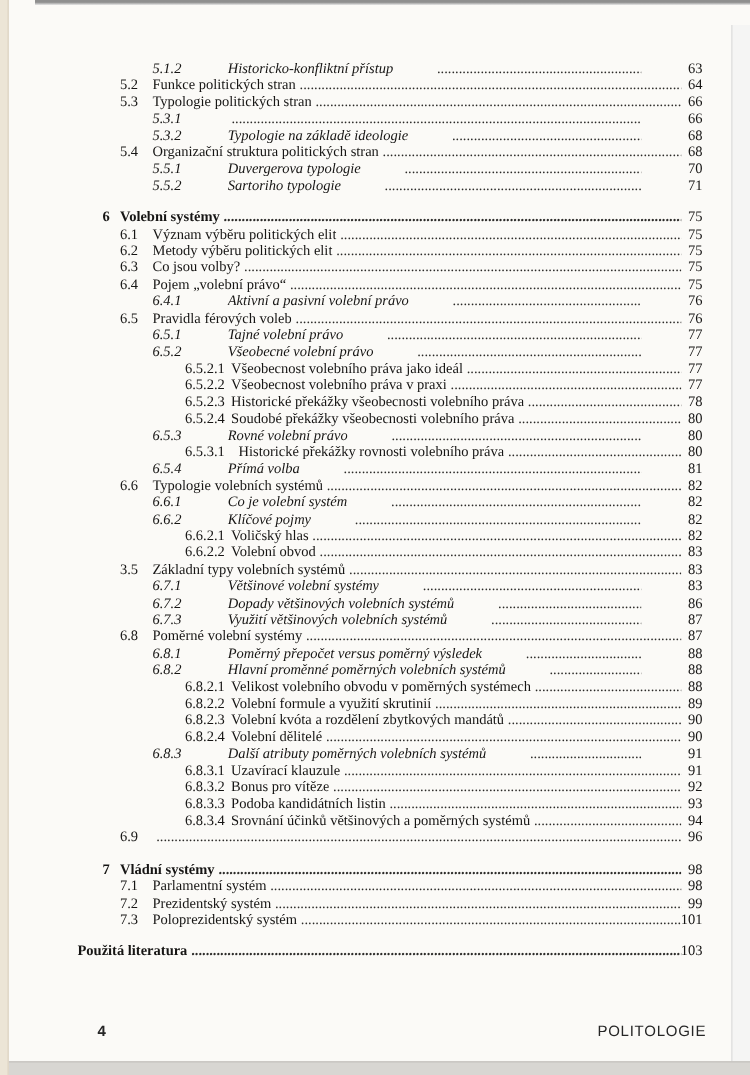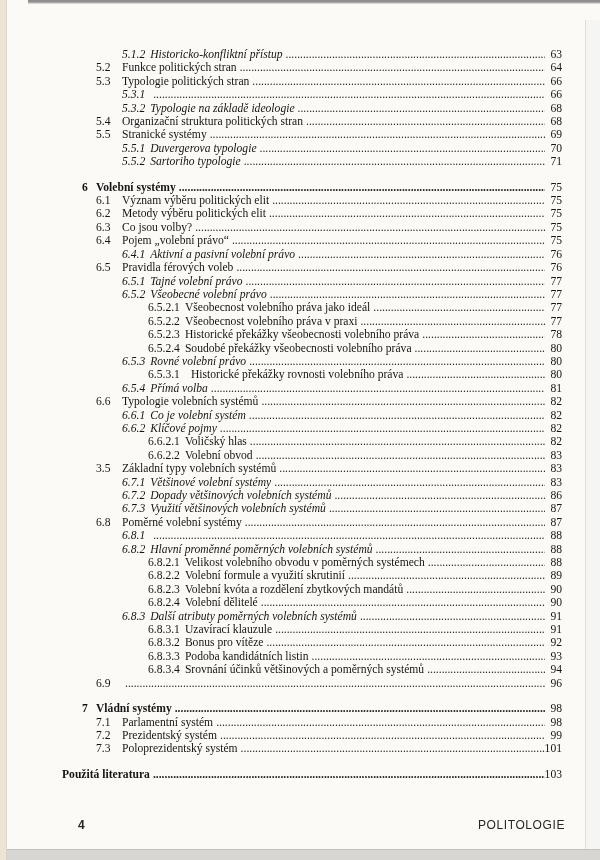--- a/index.html
+++ b/index.html
@@ -47,21 +47,21 @@
   .toc-row .leader::after {
     content: "....................................................................................................................................................................................................................";
   }
   .toc-row .pagenum { flex: 0 0 auto; text-align: right; min-width: 17px; font-family: Liberation Serif, serif; }
   
   .lvl0 { padding-left: 0; font-weight: bold; }
   .lvl1 { padding-left: 20px; font-weight: bold; }
   .lvl1 .num { min-width: 9px; }
   .lvl2 { padding-left: 34px; }
   .lvl2 .num { min-width: 21px; }
-  .lvl3 { padding-left: 60px; font-style: italic; }
+  .lvl3 { padding-left: 60px; font-style: italic; gap: 32px; }
   .lvl4 { padding-left: 86px; }
   .lvl4.wide-gap .num { margin-right: 11px; }
   .lvl0 .pagenum, .lvl1 .pagenum { font-weight: bold; }
   .lvl0 .pagenum { font-weight: bold; }
   
   .lvl1 .pagenum, .lvl0 .pagenum { font-weight: normal; }
   .lvl3 .pagenum, .lvl3 .leader { font-style: normal; }
   
   .footer {
     position: absolute; left: 0; right: 0; bottom: 26px; height: 16px;
@@ -112,26 +112,20 @@
     <span class="label">Typologie na základě ideologie</span>
     <span class="leader"></span>
     <span class="pagenum">68</span>
   </div>
     <div class="toc-row lvl2">
     <span class="num">5.4</span>
     <span class="label">Organizační struktura politických stran</span>
     <span class="leader"></span>
     <span class="pagenum">68</span>
   </div>
-    <div class="toc-row lvl2">
-    <span class="num">5.5</span>
-    <span class="label">Stranické systémy</span>
-    <span class="leader"></span>
-    <span class="pagenum">69</span>
-  </div>
     <div class="toc-row lvl3">
     <span class="num">5.5.1</span>
     <span class="label">Duvergerova typologie</span>
     <span class="leader"></span>
     <span class="pagenum">70</span>
   </div>
     <div class="toc-row lvl3">
     <span class="num">5.5.2</span>
     <span class="label">Sartoriho typologie</span>
     <span class="leader"></span>
@@ -288,20 +282,21 @@
     <span class="pagenum">87</span>
   </div>
     <div class="toc-row lvl2">
     <span class="num">6.8</span>
     <span class="label">Poměrné volební systémy</span>
     <span class="leader"></span>
     <span class="pagenum">87</span>
   </div>
     <div class="toc-row lvl3">
     <span class="num">6.8.1</span>
+    <span class="label">Poměrný přepočet versus poměrný výsledek</span>
     <span class="leader"></span>
     <span class="pagenum">88</span>
   </div>
     <div class="toc-row lvl3">
     <span class="num">6.8.2</span>
     <span class="label">Hlavní proměnné poměrných volebních systémů</span>
     <span class="leader"></span>
     <span class="pagenum">88</span>
   </div>
     <div class="toc-row lvl4">

